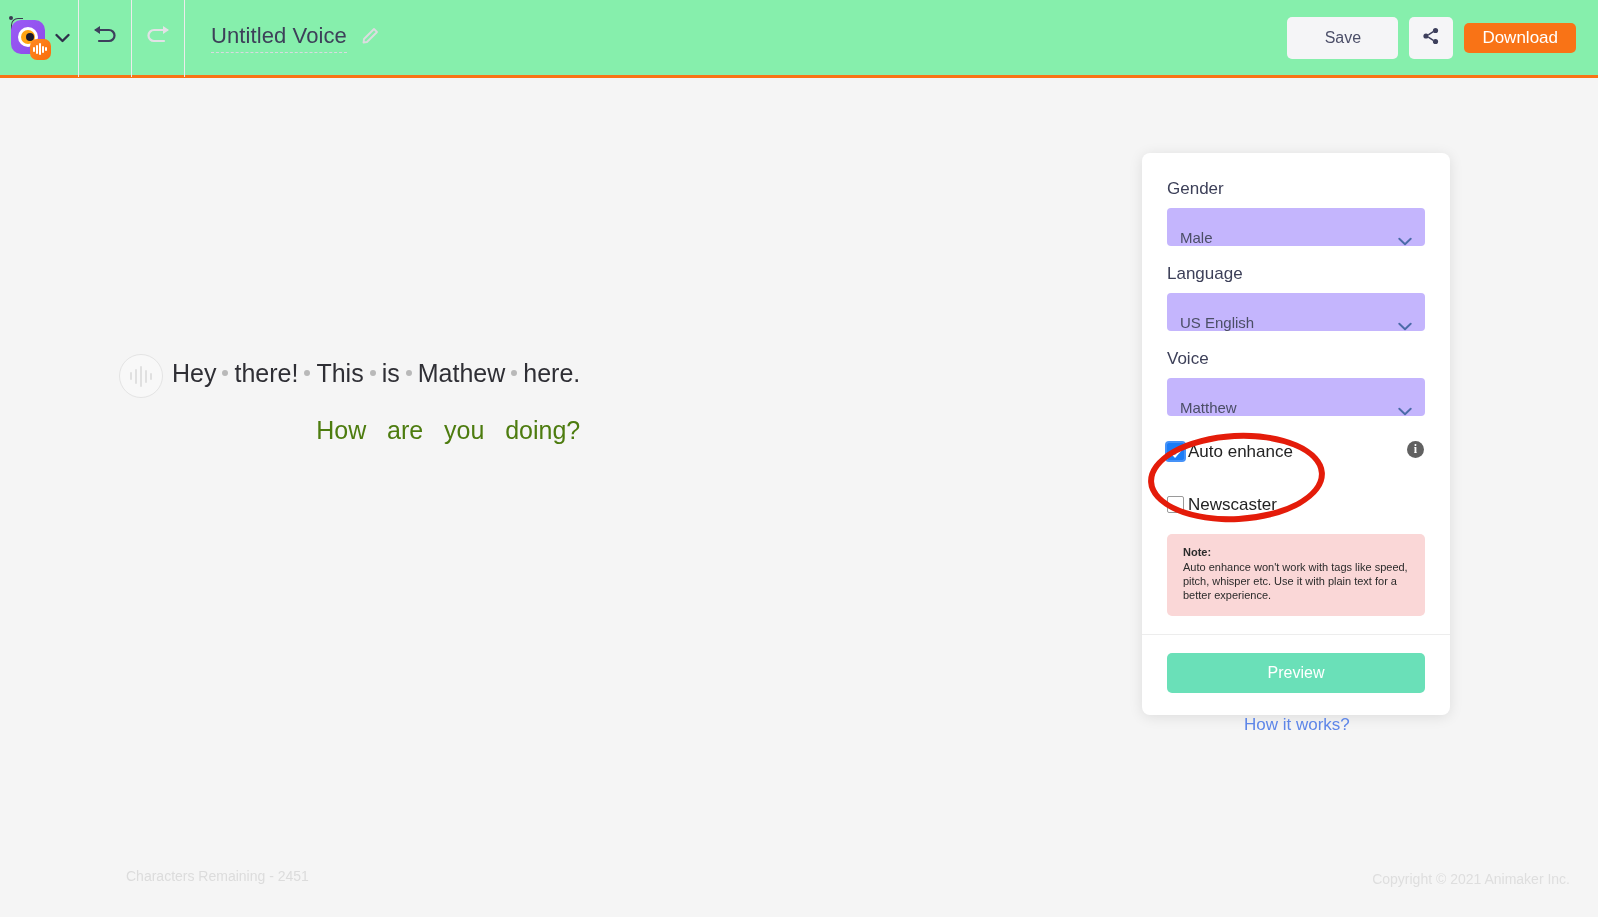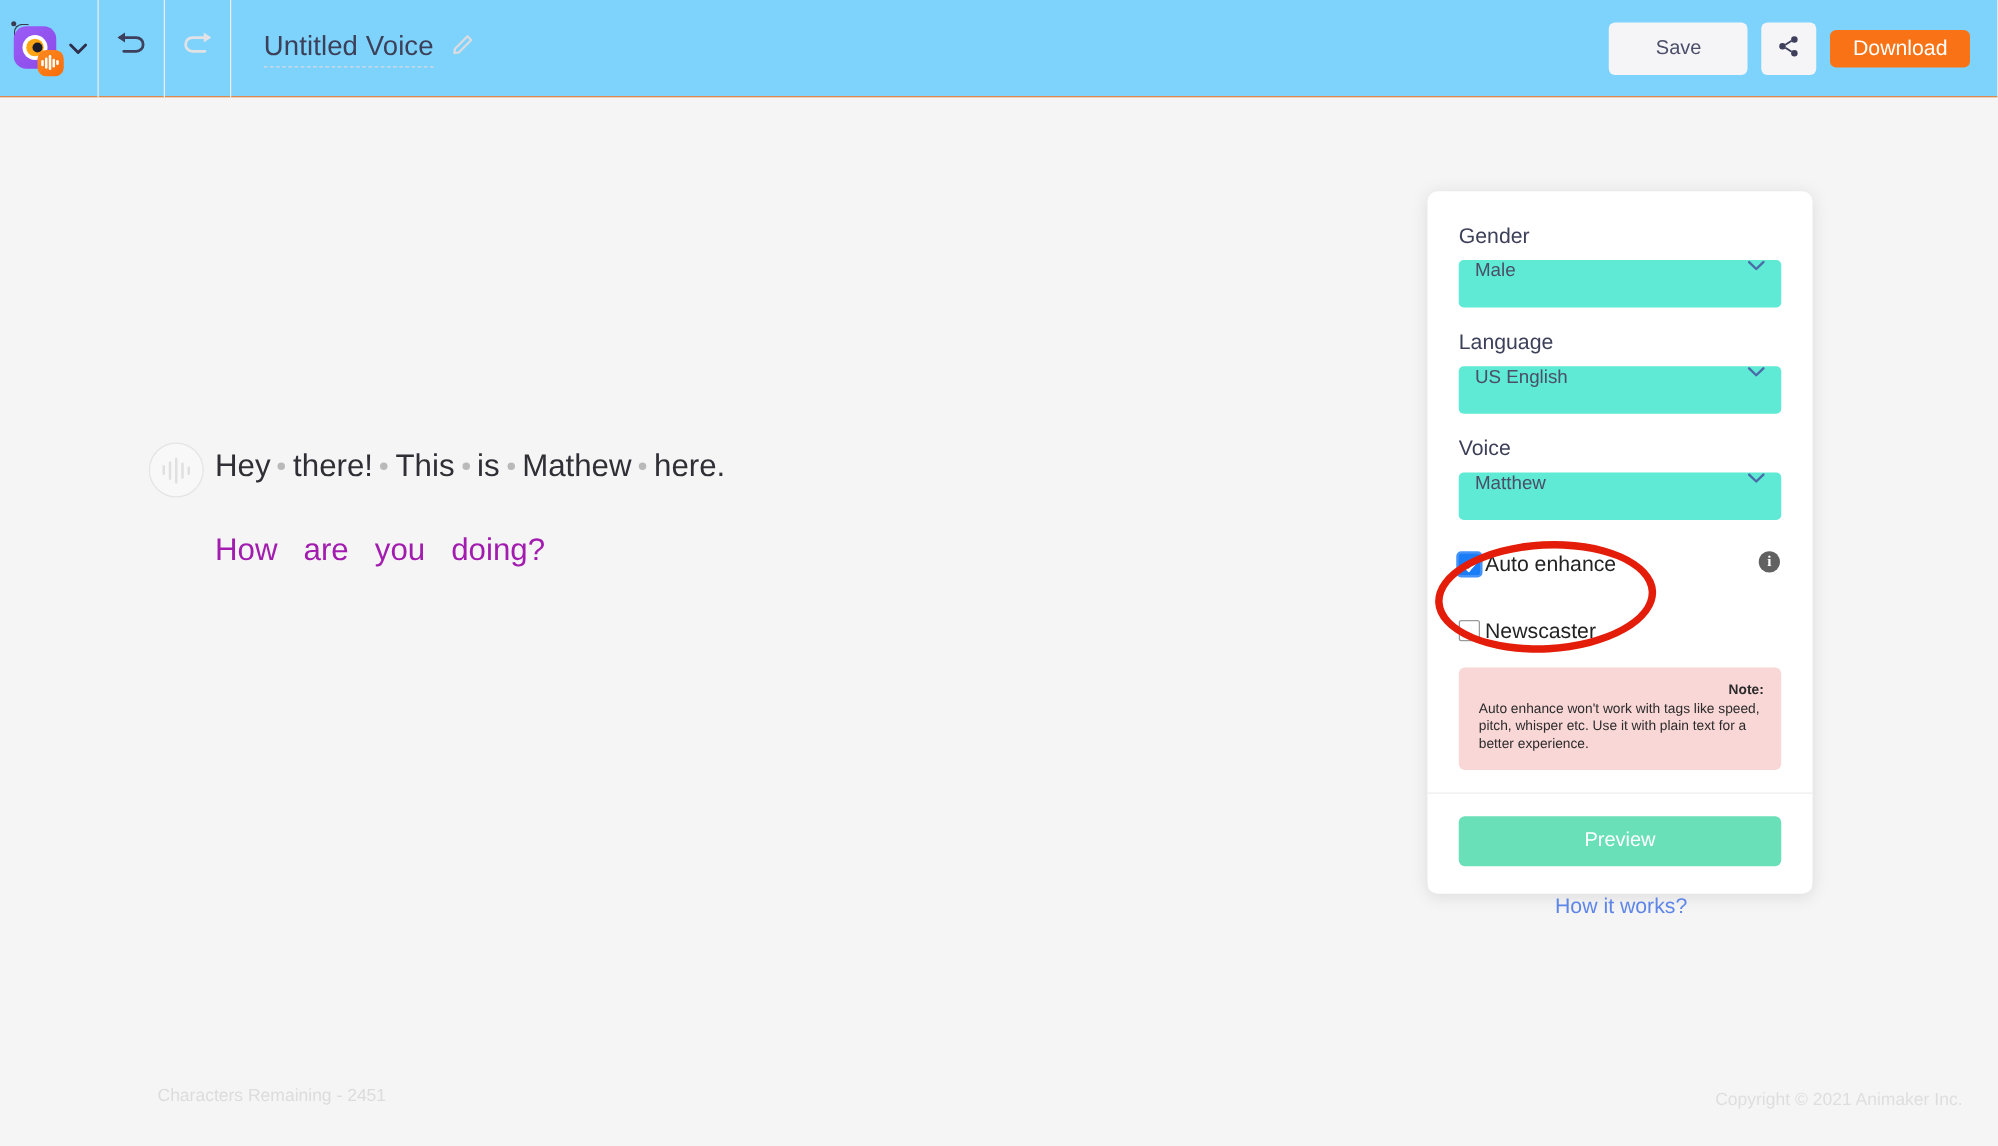--- a/index.html
+++ b/index.html
@@ -16,22 +16,22 @@
     height: 917px;
     background: #f5f5f5;
   }
 
   
   .header {
     position: absolute;
     top: 0; left: 0;
     width: 1598px;
     height: 78px;
-    background: #7dd3fc;
-    border-bottom: 1px solid #f97316;
+    background: #86efac;
+    border-bottom: 3px solid #f97316;
     display: flex;
     align-items: center;
   }
   .hdr-logo-cell {
     width: 79px;
     height: 78px;
     display: flex;
     align-items: center;
     justify-content: center;
     border-right: 1px solid #ececec;
@@ -226,24 +226,25 @@
   .script-line-1 .sep {
     display: inline-block;
     width: 6px; height: 6px;
     border-radius: 50%;
     background: #b9b9b9;
     margin: 0 6px;
     flex: 0 0 auto;
   }
   .script-line-2 {
     font-size: 25px;
-    color: #a21caf;
-    margin-top: 29px;
+    color: #4d7c0f;
+    margin-top: 19px;
     white-space: pre;
     line-height: 38px;
+    text-align: right;
   }
 
   
   .annotation-text {
     position: absolute;
     left: 623px;
     top: 372px;
     font-size: 22px;
     font-weight: bold;
     color: #f81f05;
@@ -276,24 +277,24 @@
     z-index: 20;
   }
   .field-label {
     font-size: 17px;
     color: #3d4059;
     margin-bottom: 9px;
   }
   .field-label.sp { margin-top: 18px; }
   .select {
     height: 38px;
-    background: #5eead4;
+    background: #c4b5fd;
     border-radius: 4px;
     display: flex;
-    align-items: flex-start;
+    align-items: flex-end;
     padding: 0 13px;
     cursor: pointer;
   }
   .select-value {
     font-size: 15px;
     color: #4b4e66;
   }
   .select-caret {
     margin-left: auto;
     display: flex;
@@ -357,21 +358,20 @@
     background: #fad7d7;
     border-radius: 5px;
     padding: 12px 14px 14px 16px;
     min-height: 82px;
   }
   .note-title {
     font-size: 11px;
     font-weight: bold;
     color: #2b2b2b;
     margin-bottom: 2px;
-    text-align: right;
   }
   .note-body {
     font-size: 11px;
     line-height: 14px;
     color: #2b2b2b;
   }
 
   .panel-divider {
     margin: 18px -25px 0 -25px;
     border-top: 1px solid #ededed;

